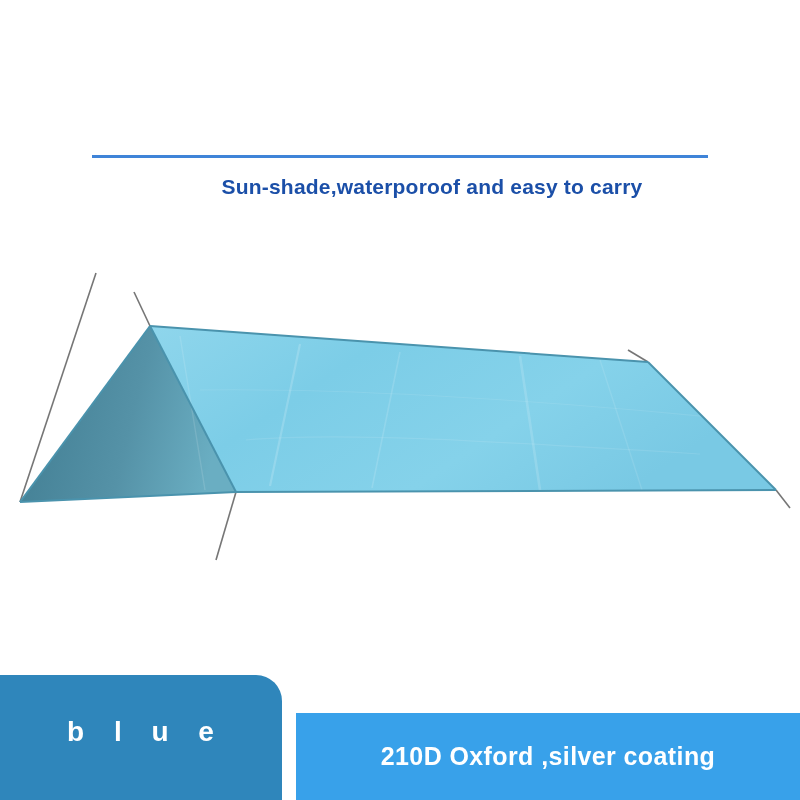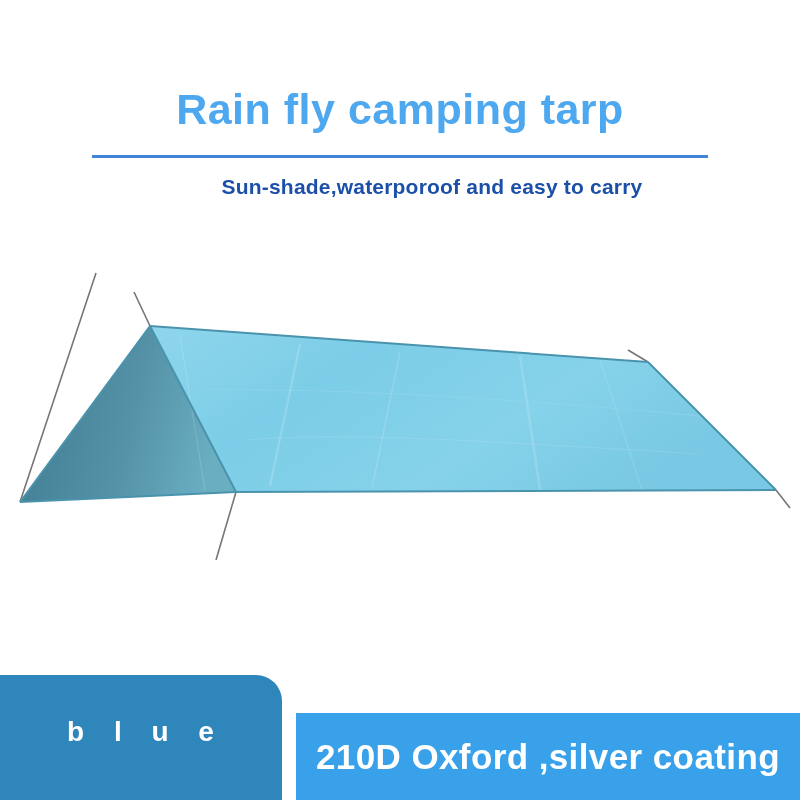--- a/index.html
+++ b/index.html
@@ -103,32 +103,31 @@
     width: 504px;
     height: 87px;
     background: #38a1ea;
     color: #ffffff;
     display: flex;
     align-items: center;
     justify-content: center;
   }
 
   .badge-spec .txt {
-    font-size: 35px;
+    font-size: 25px;
     font-weight: bold;
     letter-spacing: 0.4px;
     white-space: nowrap;
   }
 </style>
 </head>
 <body>
 
 <div class="page">
 
-  <div class="title">Rain fly camping tarp</div>
 
   <div class="title-rule"></div>
 
   <div class="subtitle">Sun-shade,waterporoof and easy to carry</div>
 
   <div class="photo">
     <svg width="800" height="400" viewBox="0 0 800 400" xmlns="http://www.w3.org/2000/svg">
       <defs>
         <linearGradient id="tarpMain" x1="0" y1="0" x2="1" y2="0.4">
           <stop offset="0%" stop-color="#8fd6ec"></stop>

